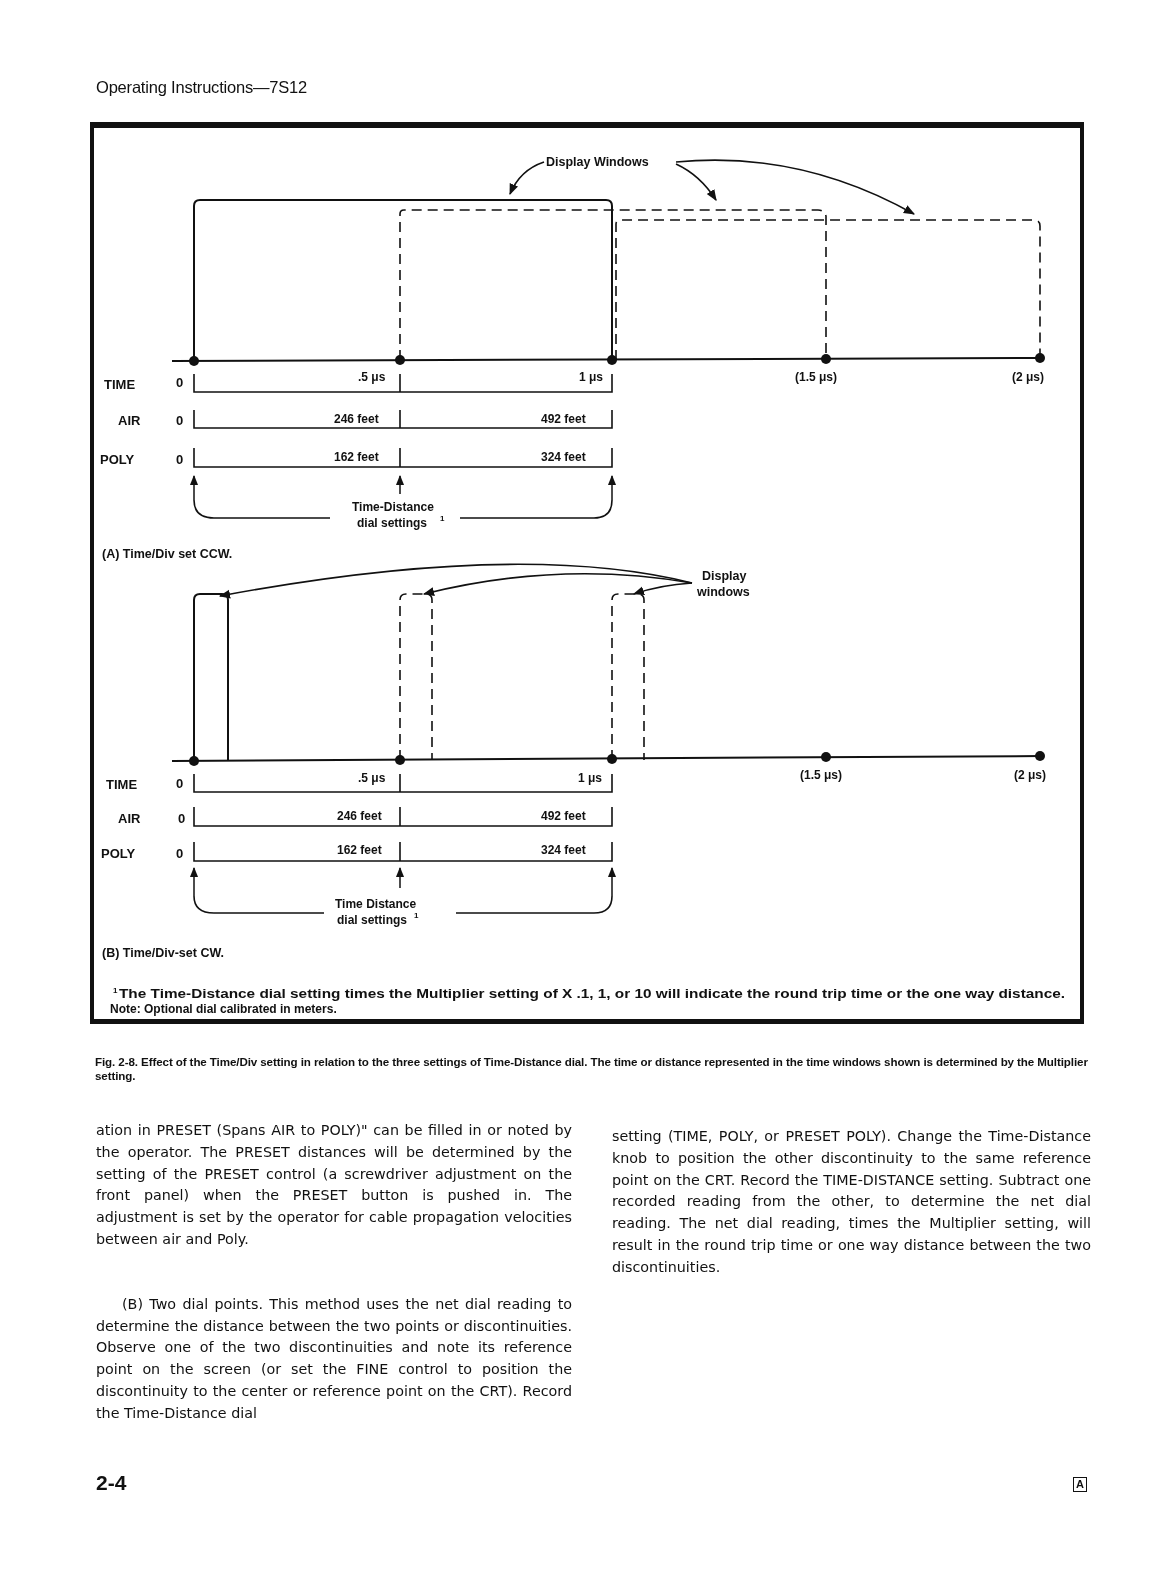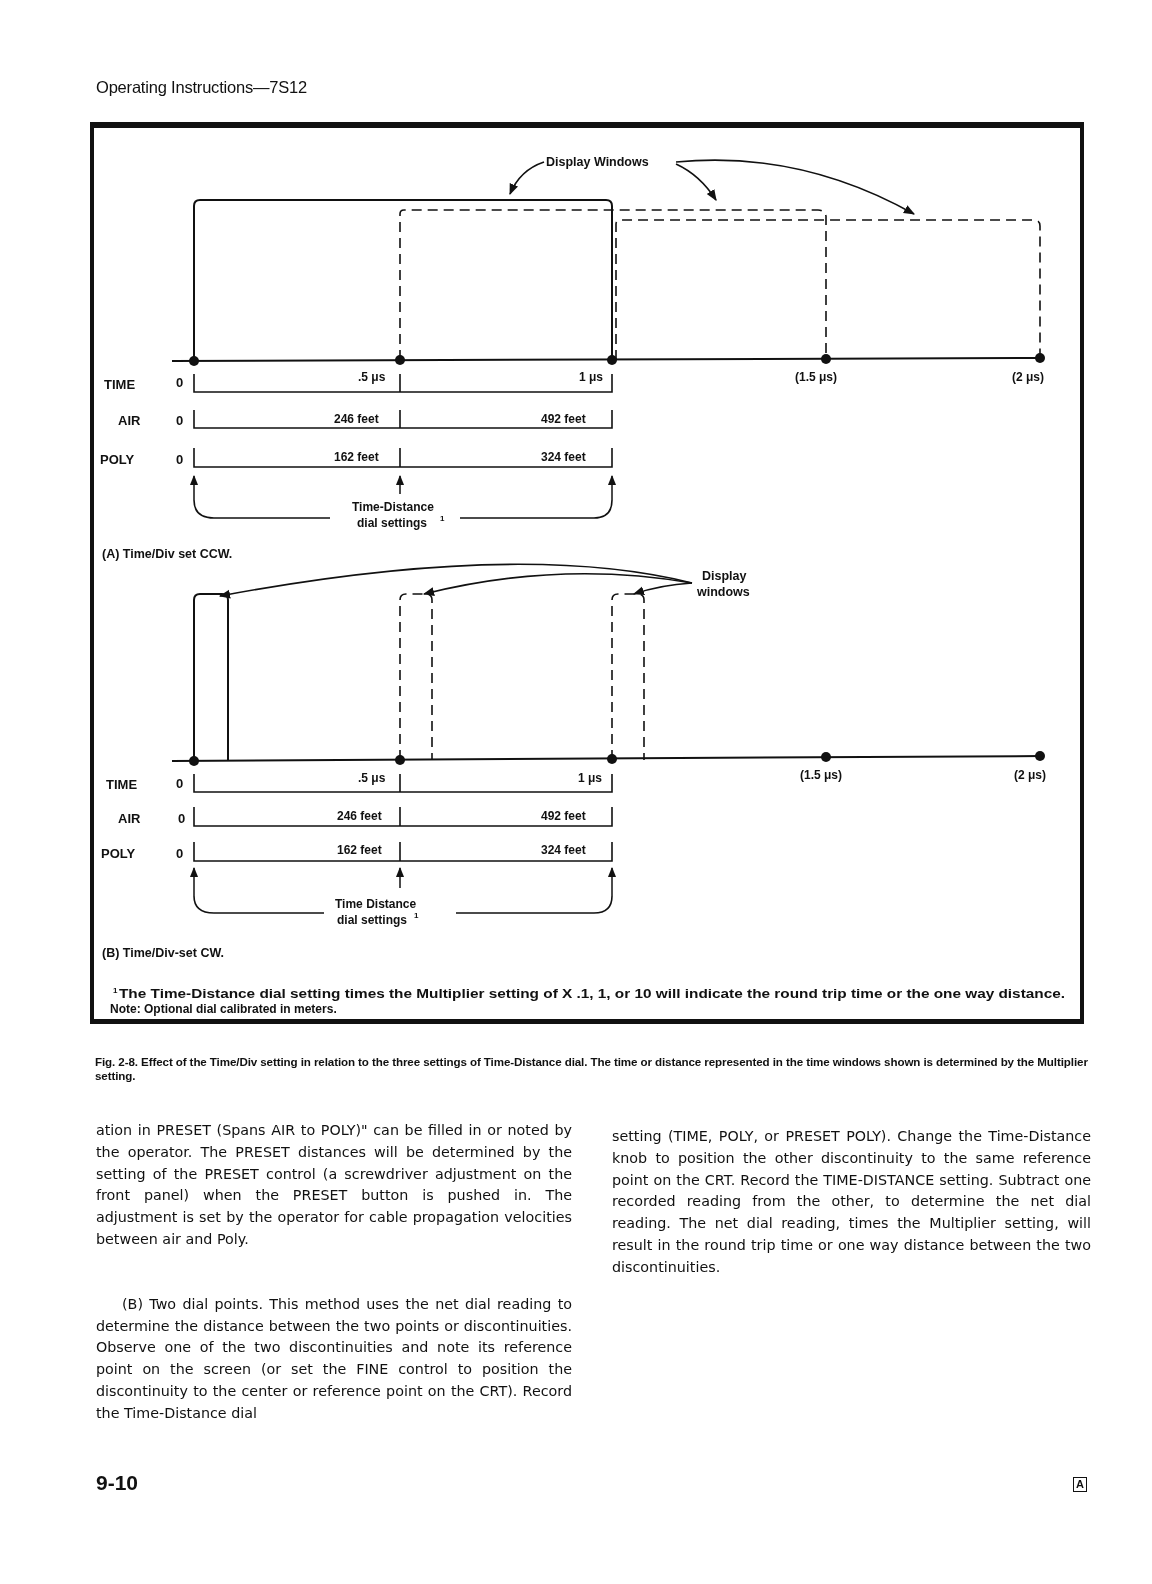--- a/index.html
+++ b/index.html
@@ -142,14 +142,14 @@
 
 <div class="abs col" style="left:96px; top:1088px; width:476px;margin-top:32px;">
   <p>ation in PRESET (Spans AIR to POLY)" can be filled in or noted by the operator. The PRESET distances will be determined by the setting of the PRESET control (a screwdriver adjustment on the front panel) when the PRESET button is pushed in. The adjustment is set by the operator for cable propagation velocities between air and Poly.</p>
   <p class="indent" style="margin-top:43px;">(B) Two dial points. This method uses the net dial reading to determine the distance between the two points or discontinuities. Observe one of the two discontinuities and note its reference point on the screen (or set the FINE control to position the discontinuity to the center or reference point on the CRT). Record the Time-Distance dial</p>
 </div>
 
 <div class="abs col" style="left:612px; top:1126px; width:479px;">
   <p>setting (TIME, POLY, or PRESET POLY). Change the Time-Distance knob to position the other discontinuity to the same reference point on the CRT. Record the TIME-DISTANCE setting. Subtract one recorded reading from the other, to determine the net dial reading. The net dial reading, times the Multiplier setting, will result in the round trip time or one way distance between the two discontinuities.</p>
 </div>
 
-<div class="abs pageno">9-10</div>
+<div class="abs pageno">2-4</div>
 <div class="abs mark">A</div>
 
 </body></html>

